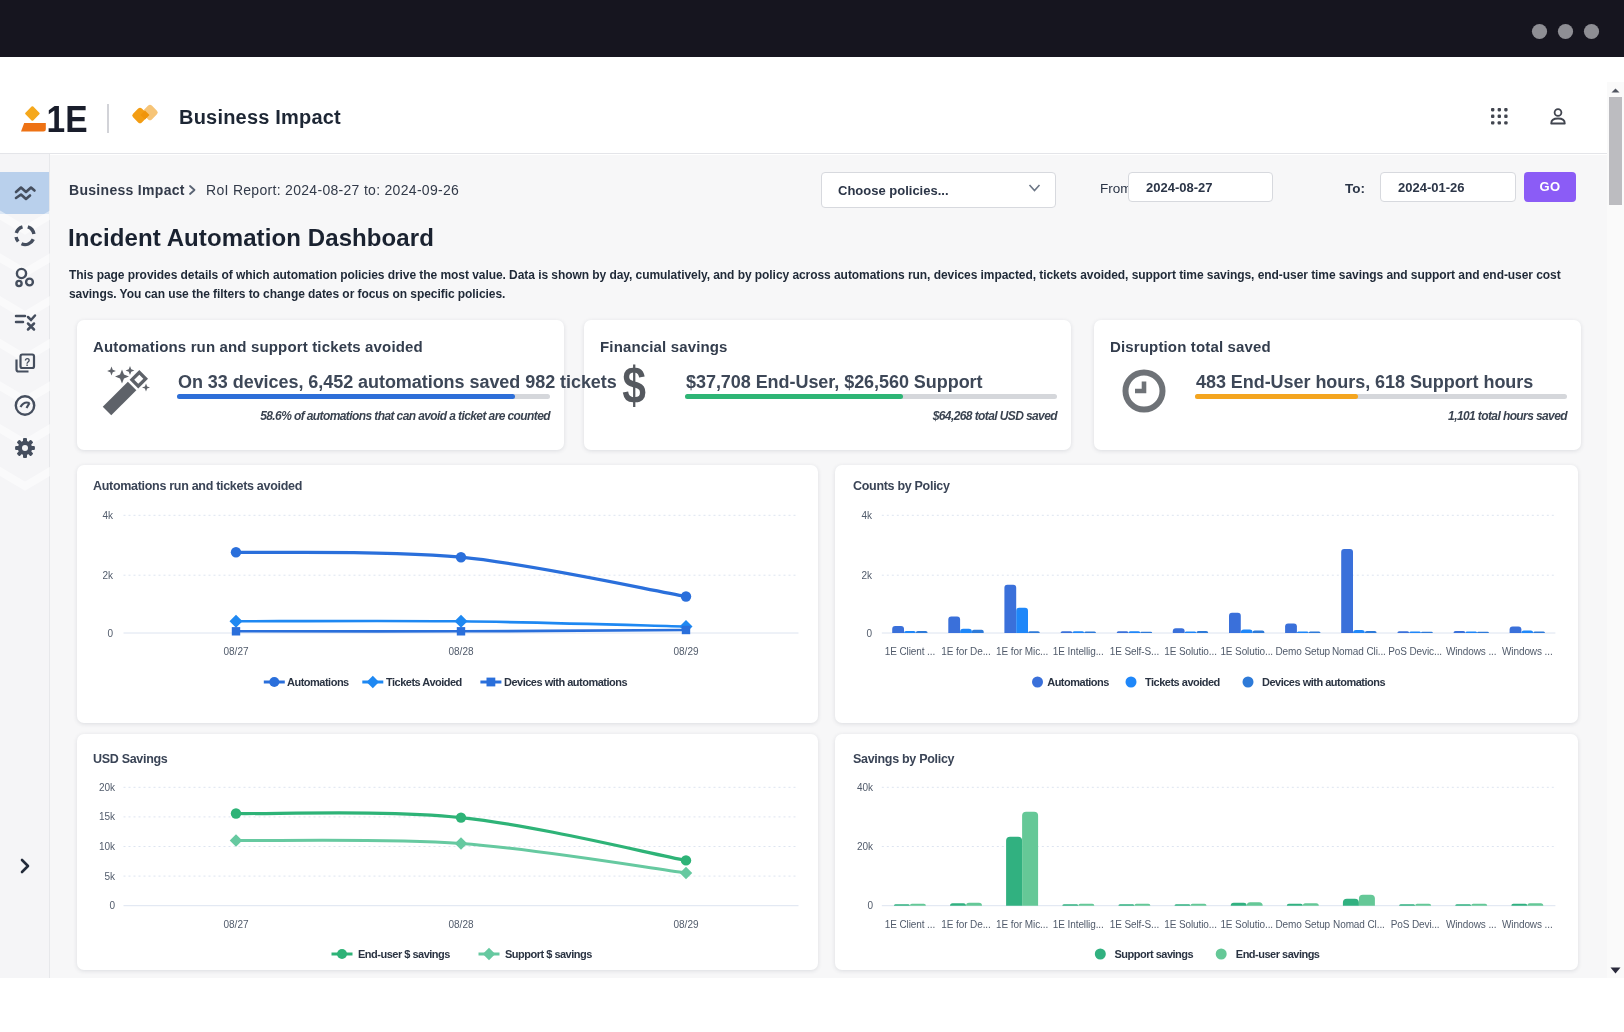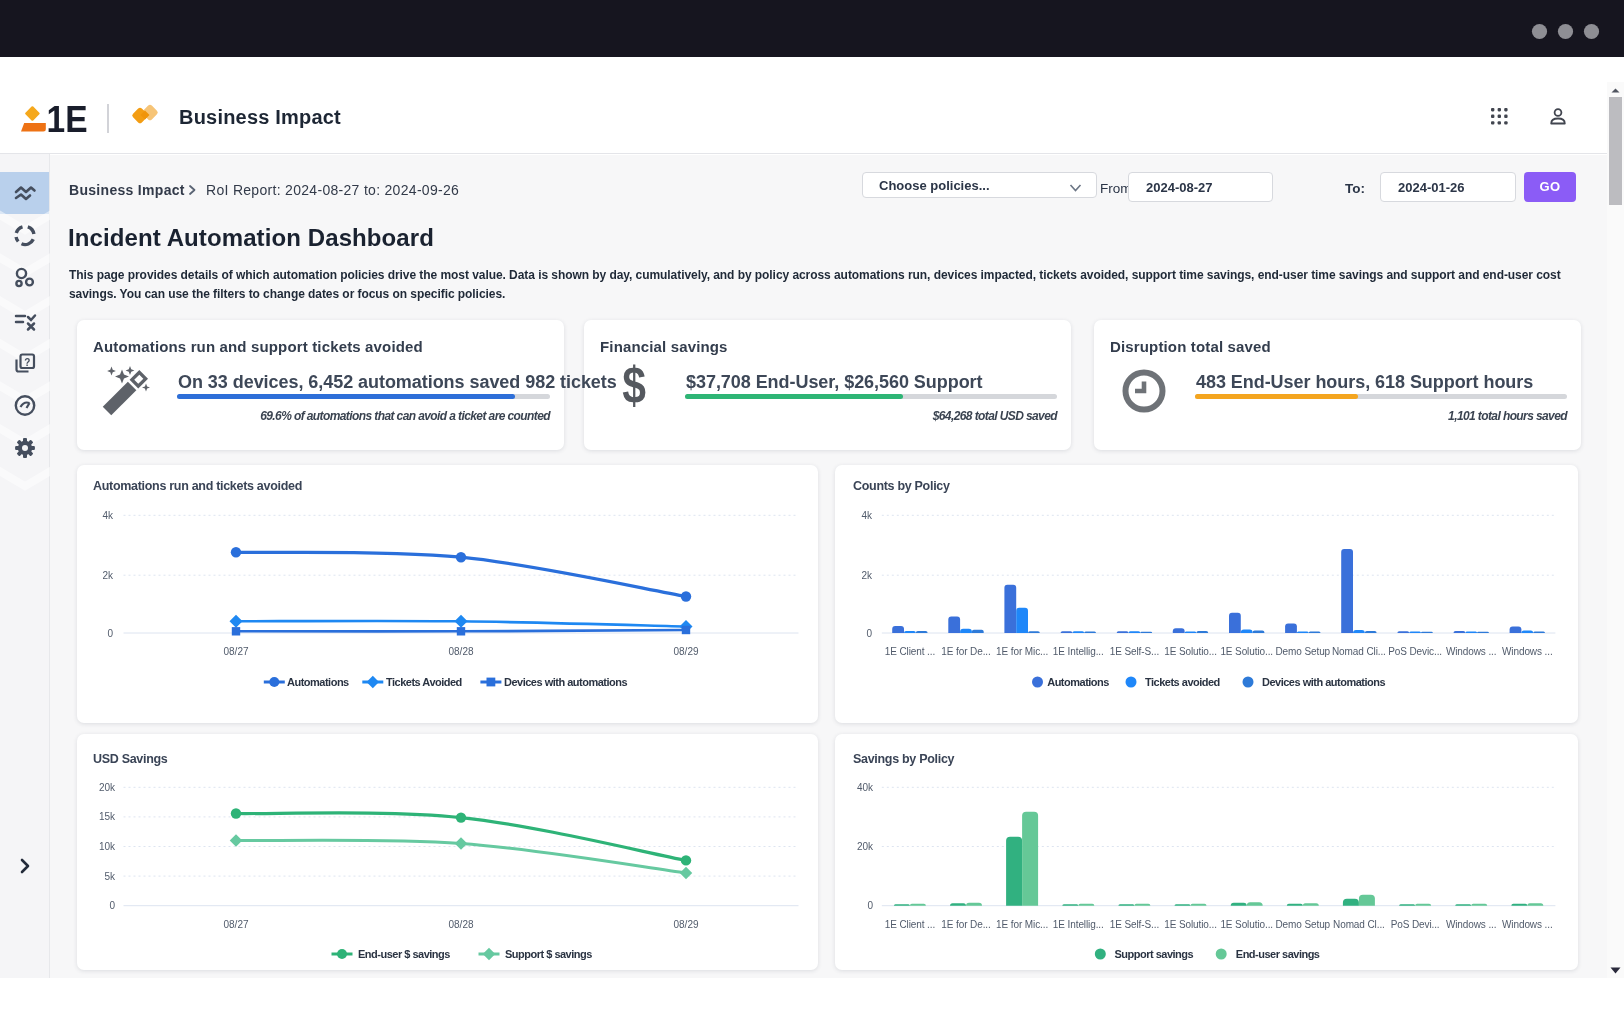--- a/index.html
+++ b/index.html
@@ -128,21 +128,21 @@
     </g>
     <g transform="translate(0,-154)">
       <path d="M22,860 L28,866 L22,872" fill="none" stroke="#232b3a" stroke-width="2.6" stroke-linecap="round" stroke-linejoin="round"></path>
     </g>
   </svg>
 <div class="abs" style="left:69px;top:182px;font-size:14px;font-weight:bold;letter-spacing:0.3px;color:#323a49">Business Impact</div>
 <svg class="abs" style="left:186px;top:184px" width="12" height="12" viewBox="0 0 12 12">
     <path d="M4,2 L8.5,6 L4,10" fill="none" stroke="#5a6474" stroke-width="1.8" stroke-linecap="round" stroke-linejoin="round"></path>
   </svg>
 <div class="abs" style="left:206px;top:182px;font-size:14px;font-weight:normal;letter-spacing:0.3px;color:#323a49">RoI Report: 2024-08-27 to: 2024-09-26</div>
-<div class="abs inputbox" style="left:862px;top:172px;width:235px;height:26px">
+<div class="abs inputbox" style="left:821px;top:172px;width:235px;height:36px">
     <span style="padding-left:16px">Choose policies...</span>
     <svg style="position:absolute;right:14px;top:10px" width="13" height="10" viewBox="0 0 13 10">
       <path d="M1.5,2 L6.5,7.5 L11.5,2" fill="none" stroke="#6b7585" stroke-width="1.6"></path>
     </svg>
   </div>
 <div class="abs" style="left:1100px;top:181px;font-size:13.5px;font-weight:normal;color:#2b3547">From:</div>
 <div class="abs inputbox" style="left:1128px;top:172px;width:145px;height:30px">
     <span style="padding-left:17px">2024-08-27</span>
   </div>
 <div class="abs" style="left:1345px;top:181px;font-size:13.5px;font-weight:bold;color:#2b3547">To:</div>
@@ -163,21 +163,21 @@
     </g>
     <path d="M22,9.5 L23.96,14.54 L29,16.5 L23.96,18.46 L22,23.5 L20.04,18.46 L15,16.5 L20.04,14.54 Z" fill="#5e6269"></path>
     <path d="M11.5,6.6 L12.732,9.768 L15.9,11 L12.732,12.232 L11.5,15.4 L10.268,12.232 L7.1,11 L10.268,9.768 Z" fill="#5e6269"></path>
     <path d="M30,6.1 L31.232,9.268 L34.4,10.5 L31.232,11.732 L30,14.9 L28.768,11.732 L25.6,10.5 L28.768,9.268 Z" fill="#5e6269"></path>
     <path d="M46,23.5 L47.12,26.38 L50,27.5 L47.12,28.62 L46,31.5 L44.88,28.62 L42,27.5 L44.88,26.38 Z" fill="#5e6269"></path>
   </svg>
 <div class="abs cmain" style="left:178px;top:372px">On 33 devices, 6,452 automations saved 982 tickets</div>
 <div class="abs ptrack" style="left:177px;top:394px;width:373px">
     <div class="pfill" style="width:90.6%;background:#2e6fd8"></div>
   </div>
-<div class="abs cital" style="left:177px;top:409px;width:373px">69.6% of automations that can avoid a ticket are counted</div>
+<div class="abs cital" style="left:177px;top:409px;width:373px">58.6% of automations that can avoid a ticket are counted</div>
 <div class="abs ctitle" style="left:600px;top:338px">Financial savings</div>
 <div class="abs" style="left:612px;top:355px;width:44px;text-align:center;font-size:52px;font-weight:bold;color:#55595f;transform:scaleX(0.82)">$</div>
 <div class="abs cmain" style="left:686px;top:372px">$37,708 End-User, $26,560 Support</div>
 <div class="abs ptrack" style="left:685px;top:394px;width:372px">
     <div class="pfill" style="width:58.7%;background:#2eb575"></div>
   </div>
 <div class="abs cital" style="left:685px;top:409px;width:372px">$64,268 total USD saved</div>
 <div class="abs ctitle" style="left:1110px;top:338px">Disruption total saved</div>
 <svg class="abs" style="left:1122px;top:369px" width="44" height="44" viewBox="0 0 44 44" fill="none">
     <circle cx="22" cy="22" r="18.5" stroke="#6e7277" stroke-width="6"></circle>

